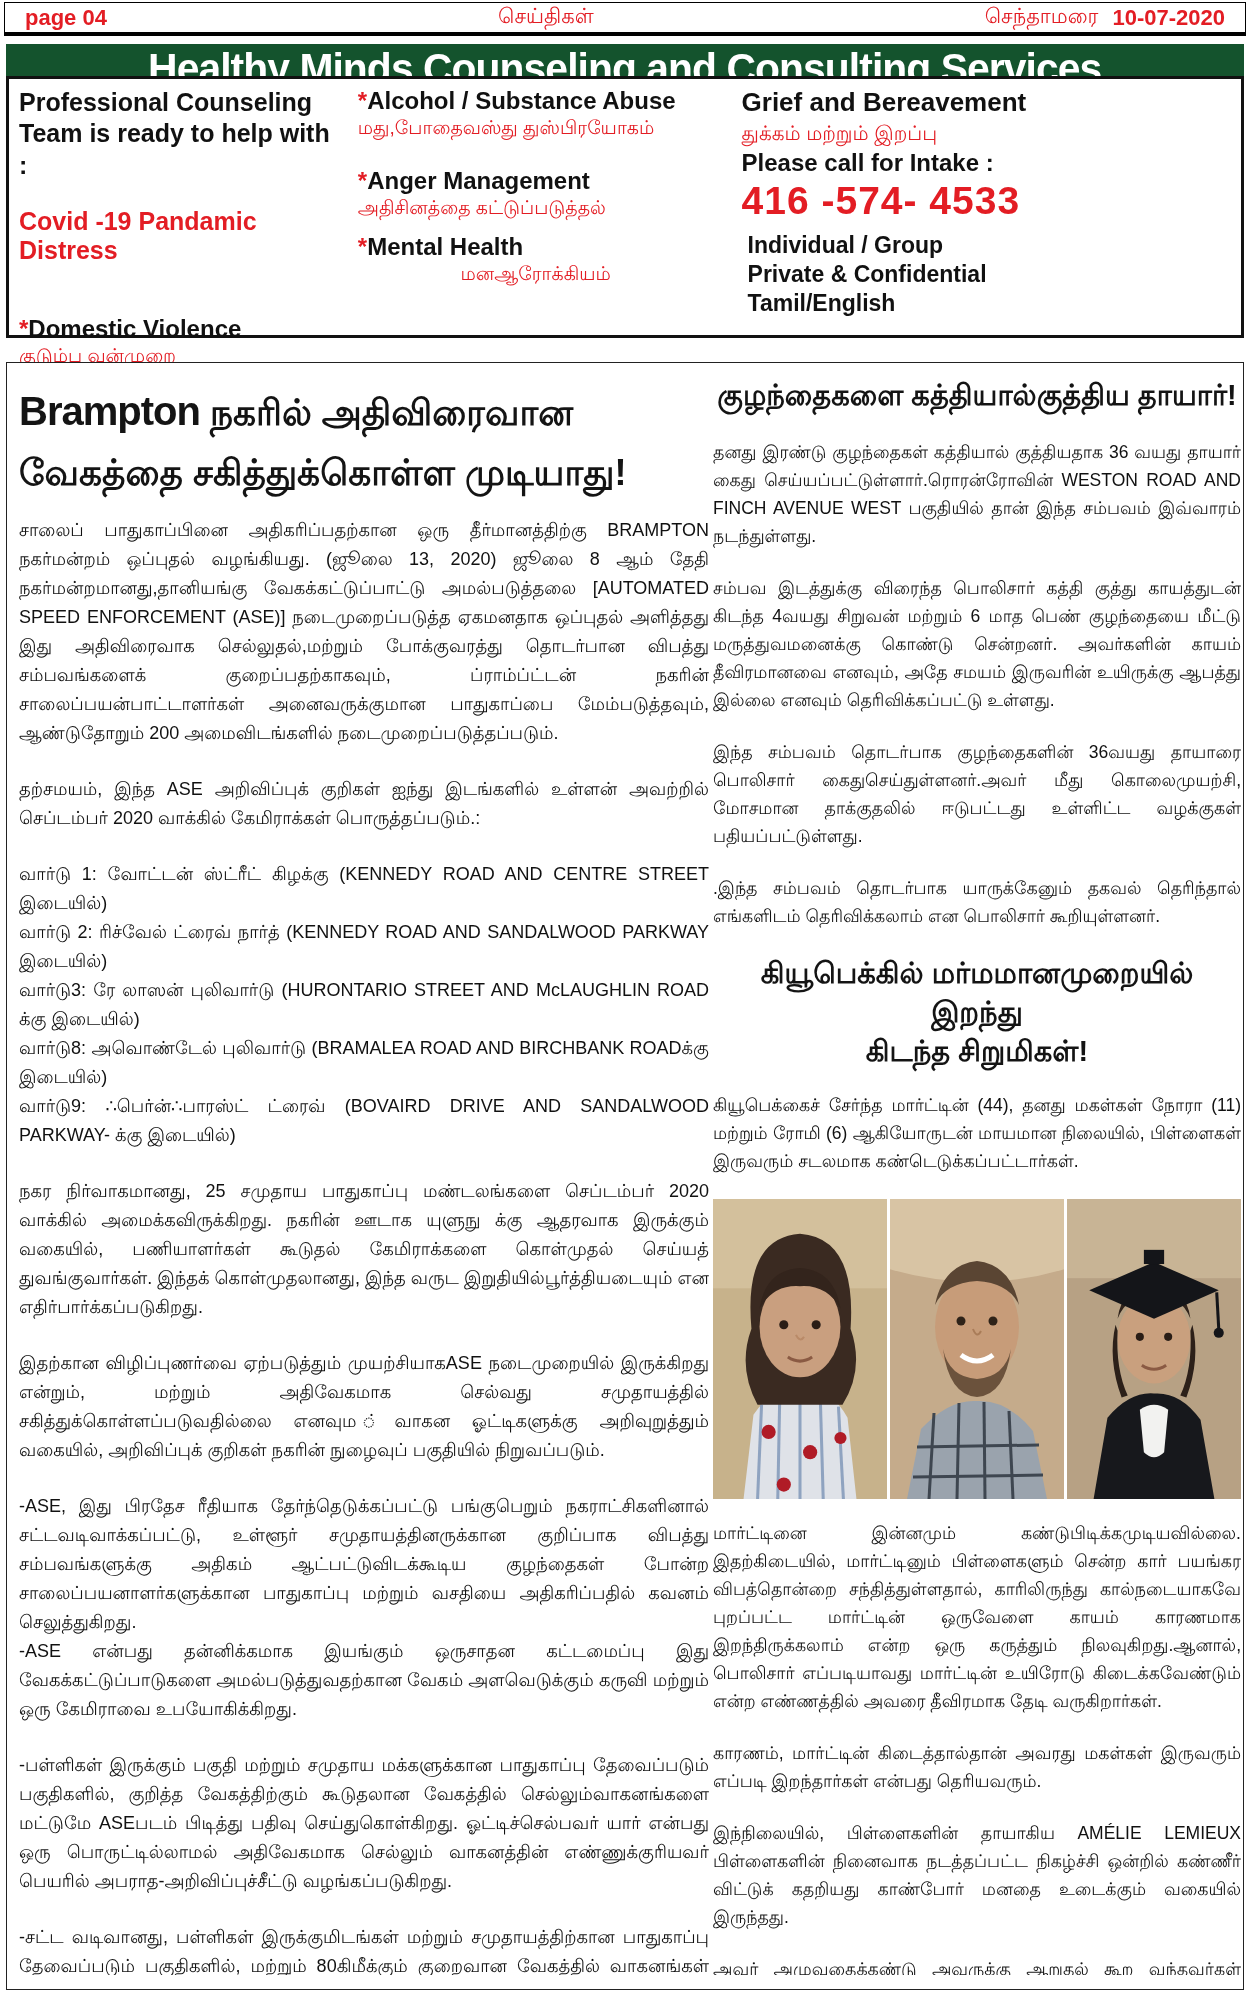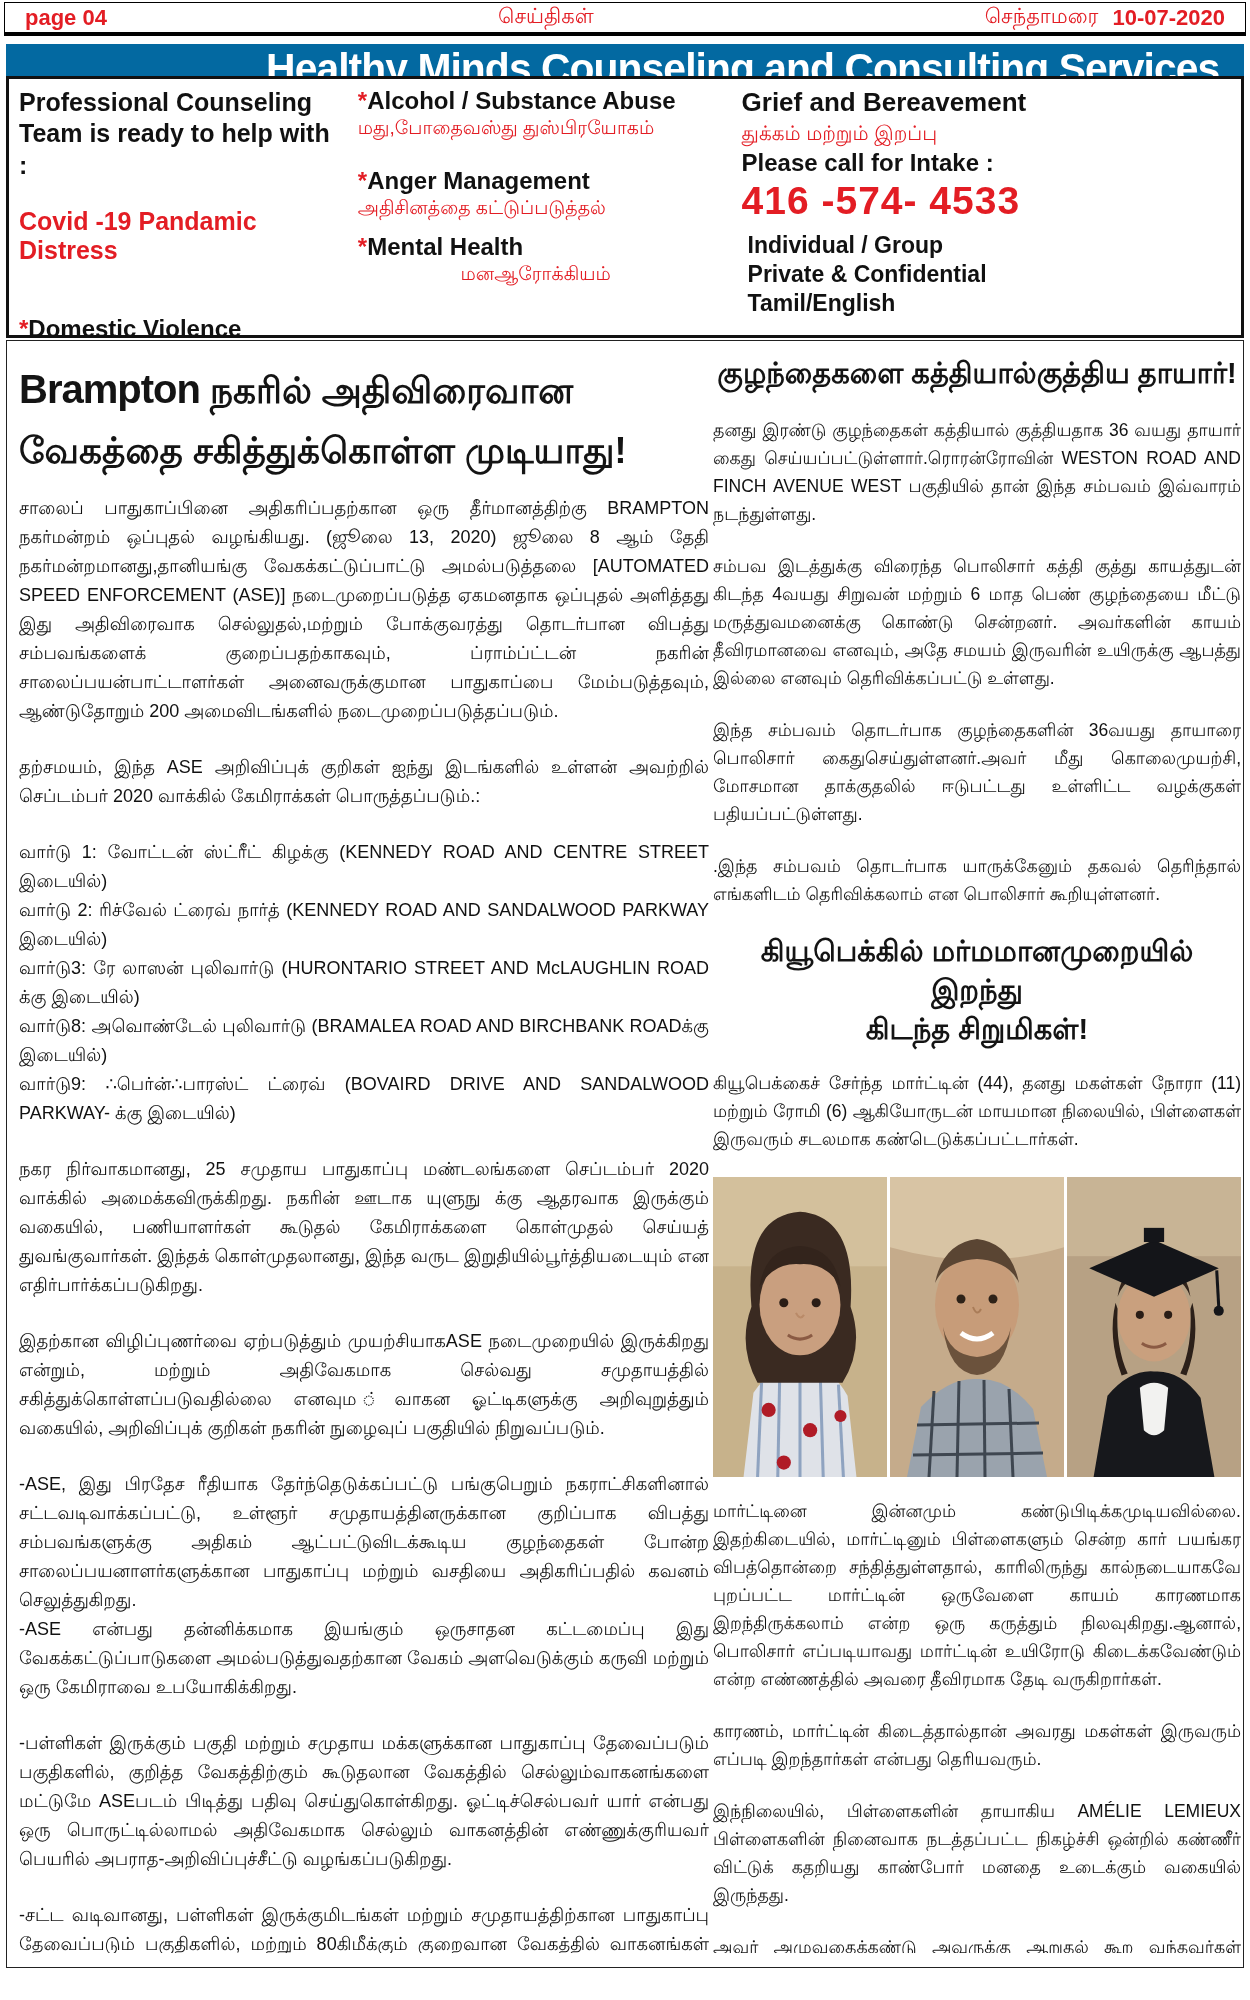--- a/index.html
+++ b/index.html
@@ -16,21 +16,21 @@
     display:flex;align-items:center;justify-content:space-between;
     padding:0 20px;box-sizing:border-box;
   }
   .top-strip .page-label{font-weight:bold;font-size:22px;}
   .top-strip .center-title{font-size:21px;}
   .top-strip .right-group{font-size:21px;display:flex;align-items:center;gap:14px;}
   .top-strip .date{font-weight:bold;font-size:22px;}
   
   .banner{
     position:absolute;left:6px;right:6px;top:44px;height:48px;
-    background:#0369a1;color:#fff;display:flex;align-items:center;justify-content:flex-end;
+    background:#14532d;color:#fff;display:flex;align-items:center;justify-content:center;
     overflow:hidden;
   }
   .banner span{
     font-weight:bold;font-size:43px;letter-spacing:-1px;transform:scaleX(0.95);white-space:nowrap;
   }
   
   .ad-box{
     position:absolute;left:6px;right:6px;top:76px;height:262px;
     border:3px solid #111;box-sizing:border-box;display:flex;background:#fff;
   }
@@ -45,21 +45,21 @@
   .ad-item .star{font-weight:bold;font-size:24px;}
   .ad-item .ta{font-size:19px;margin-top:2px;}
   .ad-dv{margin-top:50px;}
   .ad-right-title{font-weight:bold;font-size:26px;}
   .ad-right-ta{font-size:20px;margin:4px 0 2px 0;}
   .ad-intake{font-weight:bold;font-size:24px;}
   .ad-phone{font-weight:bold;font-size:39px;letter-spacing:1px;margin:2px 0 8px 0;}
   .ad-line{font-weight:bold;font-size:23px;line-height:1.25;padding-left:6px;}
   
   .article-box{
-    position:absolute;left:6px;right:6px;top:340px;height:1628px;
+    position:absolute;left:6px;right:6px;top:362px;height:1628px;
     border:1px solid #222;box-sizing:border-box;overflow:hidden;background:#fff;
   }
   .col{position:absolute;top:16px;box-sizing:border-box;overflow:hidden;}
   .col-left{left:12px;width:690px;height:1596px;}
   .col-right{left:706px;width:528px;height:1596px;}
   .headline-left{font-weight:bold;font-size:36px;line-height:1.62;margin-bottom:14px;color:#141414;}
   .headline-left .latin{font-size:40px;letter-spacing:-1px;}
   .headline-right{font-weight:bold;font-size:29px;text-align:center;margin-bottom:22px;color:#141414;}
   .headline-right2{font-weight:bold;font-size:29px;text-align:center;line-height:1.35;margin:18px 0 20px 0;color:#141414;}
   .col-left p{font-size:18px;line-height:29px;text-align:justify;margin:0 0 27px 0;}

